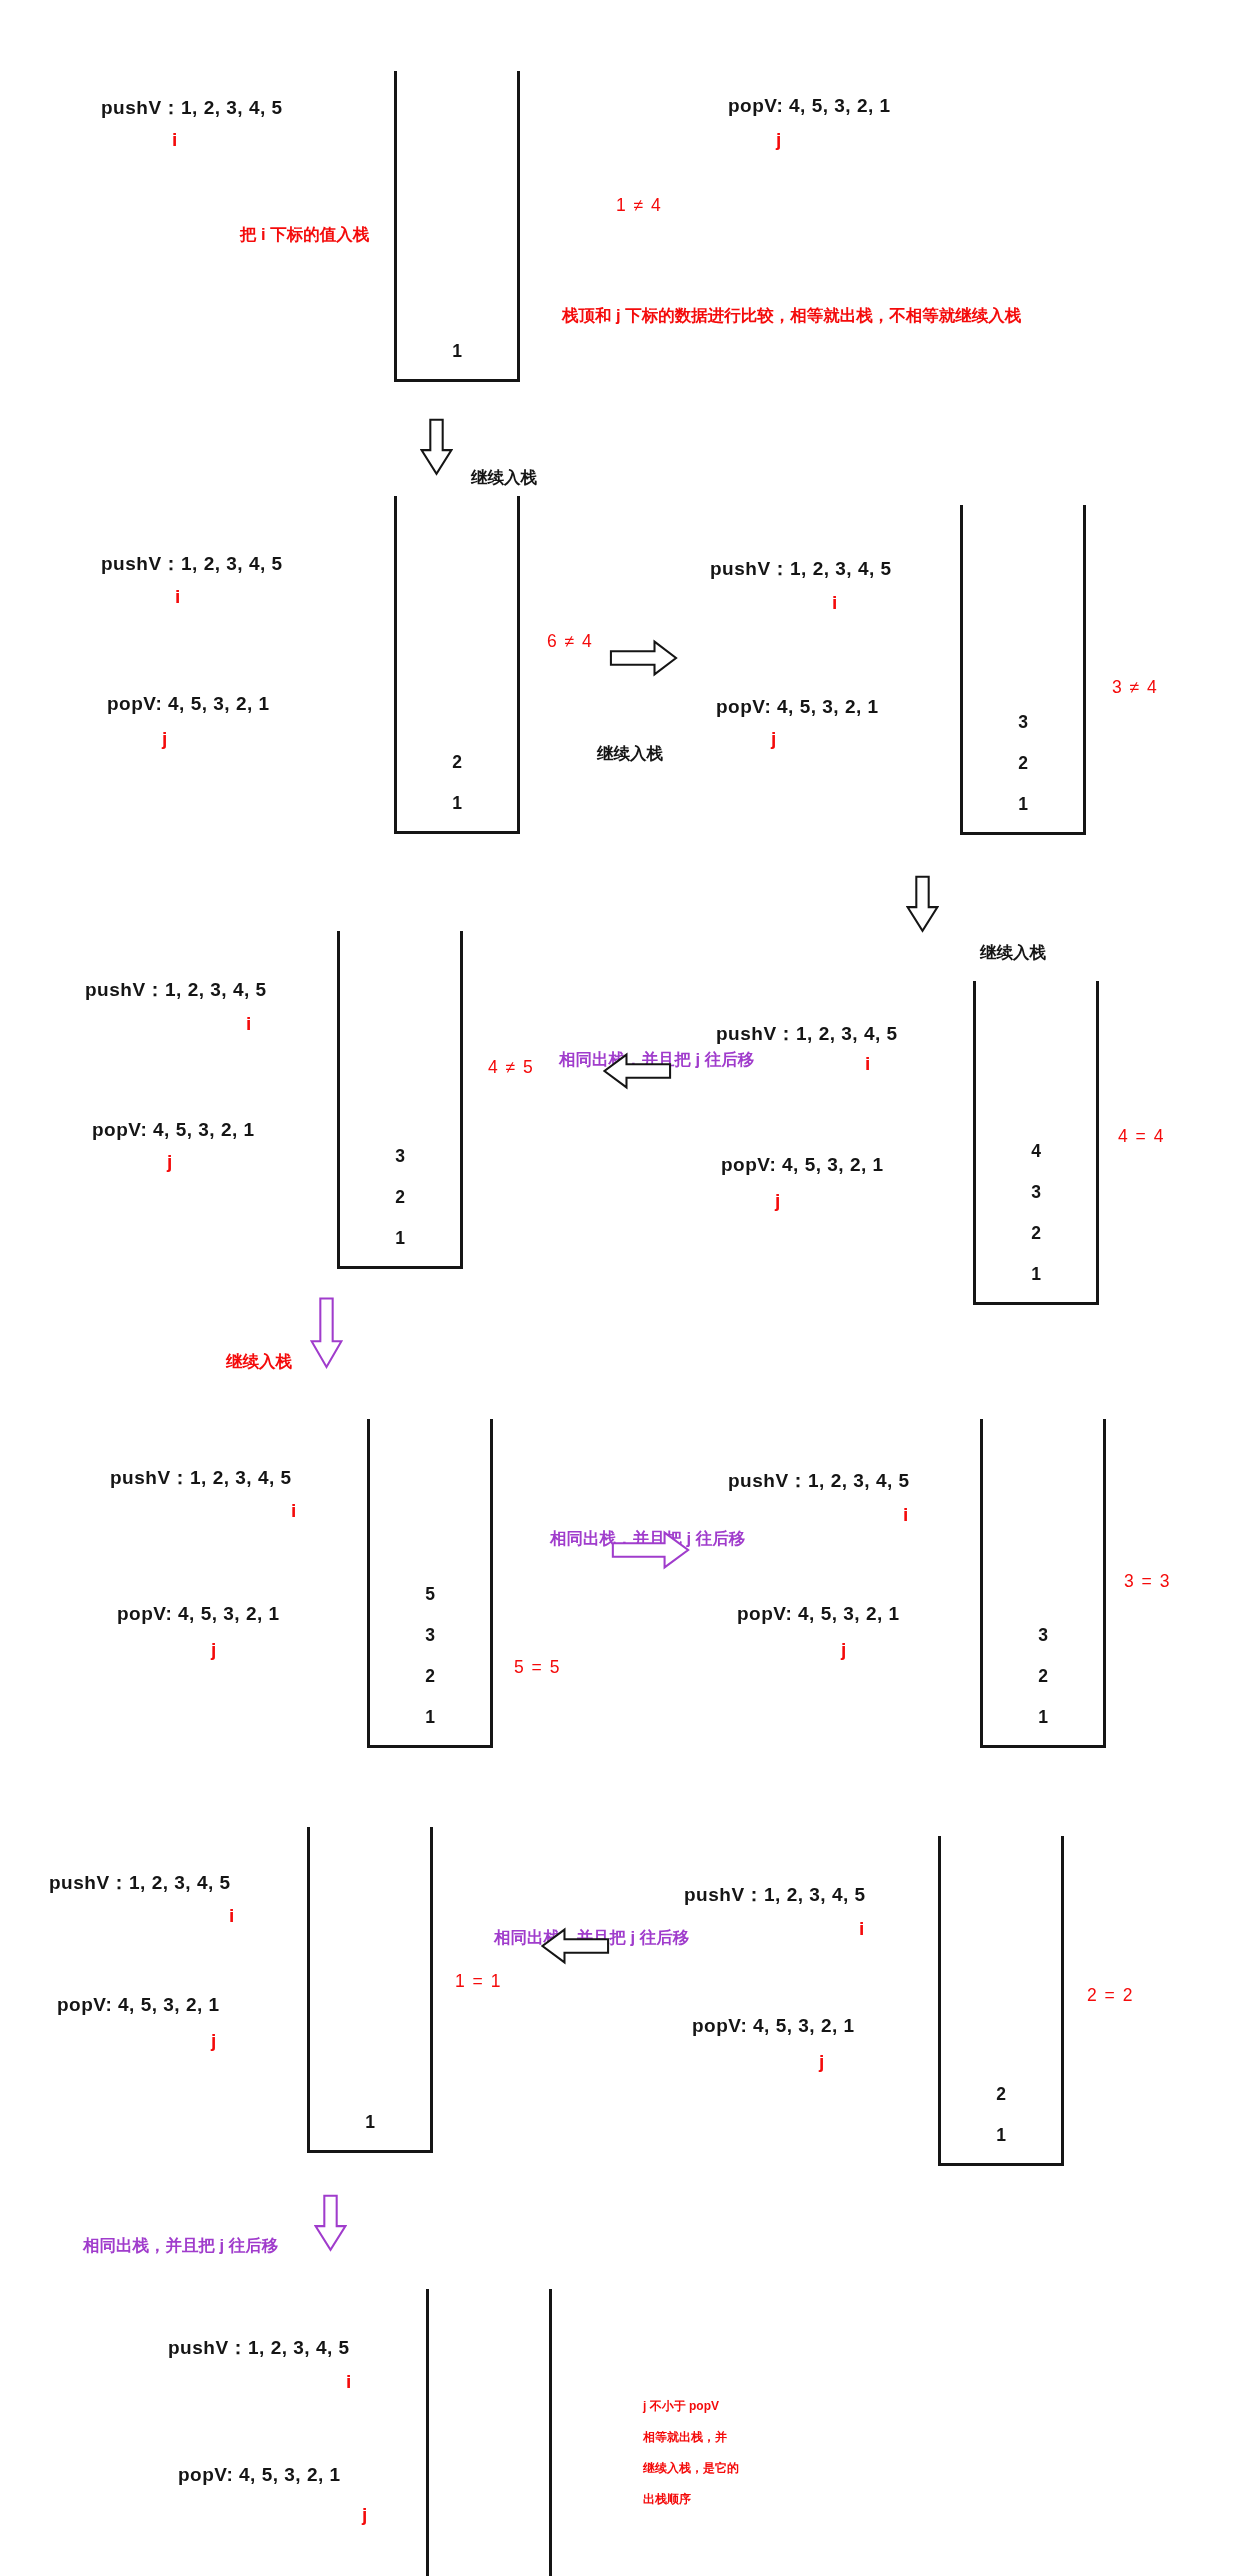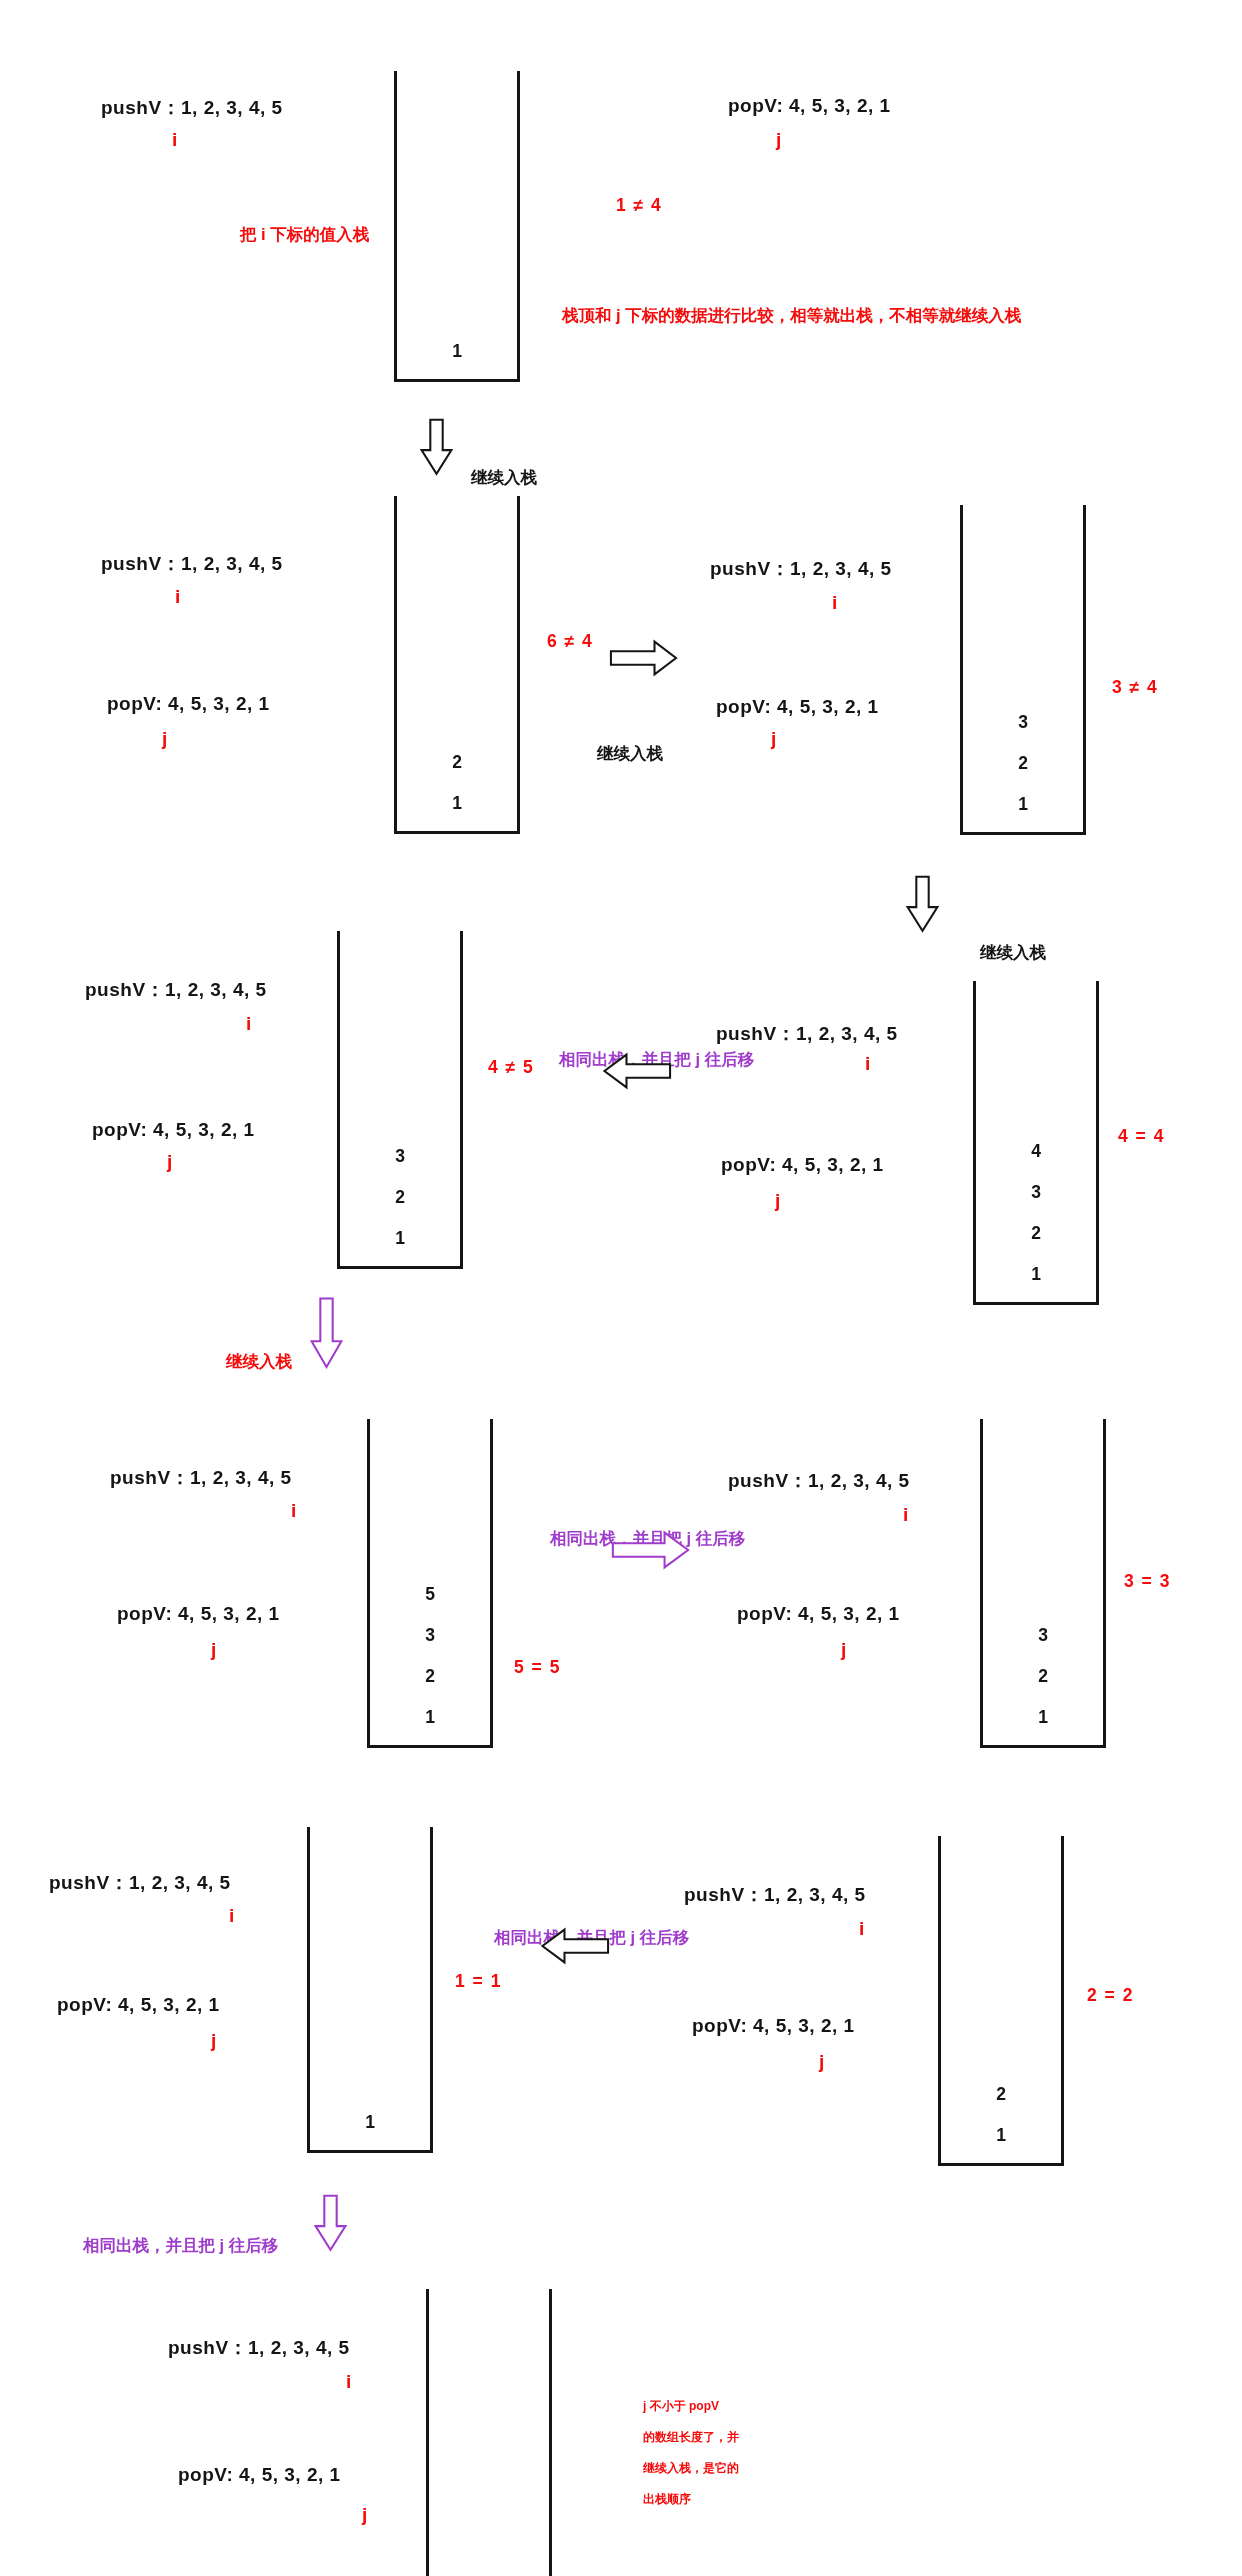--- a/index.html
+++ b/index.html
@@ -7,21 +7,21 @@
     --purple:#a03ccc;
     --ink:#151515;
   }
   *{margin:0;padding:0;box-sizing:border-box;}
   html,body{background:#ffffff;}
   body{font-family:"Liberation Sans","DejaVu Sans",sans-serif;}
   .page{position:relative;width:1243px;height:2885px;background:#ffffff;overflow:hidden;}
   .abs{position:absolute;white-space:nowrap;margin-top:28px;}
   .seq{font-size:19px;font-weight:bold;color:var(--ink);letter-spacing:0.5px;}
   .mk{font-size:19px;font-weight:bold;color:var(--red);}
-  .cmp{font-size:17.5px;font-weight:bold;color:var(--red);letter-spacing:1.5px;text-align:right;}
+  .cmp{font-size:17.5px;font-weight:normal;color:var(--red);letter-spacing:1.5px;text-align:right;}
   .stack{position:absolute;width:126px;border-left:3.1px solid var(--ink);border-right:3.1px solid var(--ink);
          border-bottom:3.1px solid var(--ink);display:flex;flex-direction:column;justify-content:flex-end;
          align-items:center;padding-bottom:7.2px;background:#ffffff;}
   .cell{height:41px;display:flex;align-items:center;justify-content:center;font-size:17.5px;font-weight:bold;color:var(--ink);}
   .note{font-size:16.5px;font-weight:bold;}
   .red{color:var(--red);}
   .purple{color:var(--purple);}
   .blk{color:var(--ink);}
   .arrow{position:absolute;}
   .final{position:absolute;font-size:12px;font-weight:bold;color:var(--red);line-height:31px;white-space:nowrap;}
@@ -188,19 +188,19 @@
 
   <div class="abs seq" style="left:168px;top:2307px">pushV：1, 2, 3, 4, 5</div>
   <div class="abs mk" style="left:346px;top:2343px">i</div>
   <div class="abs seq" style="left:178px;top:2436px">popV: 4, 5, 3, 2, 1</div>
   <div class="abs mk" style="left:362px;top:2476px">j</div>
 
   <div class="stack" style="left:426px;top:2289px;height:324px"></div>
 
   <div class="final" style="left:643px;top:2391px">
     <div>j 不小于 popV</div>
-    <div>的数组长度了，并</div>
+    <div>相等就出栈，并</div>
     <div>继续入栈，是它的</div>
     <div>出栈顺序</div>
   </div>
 
 </div>
 
 
 </body></html>

